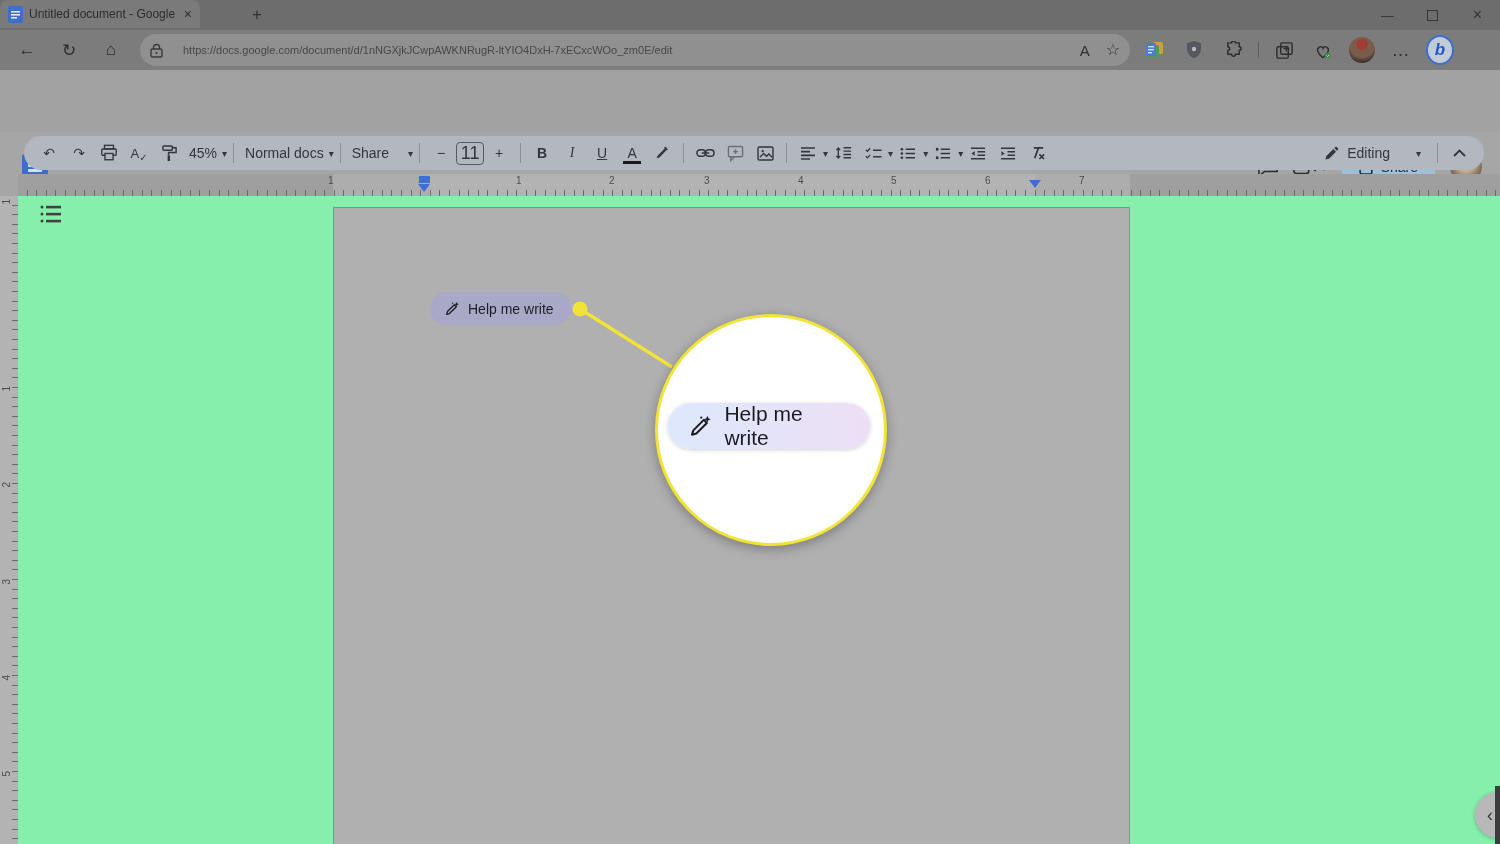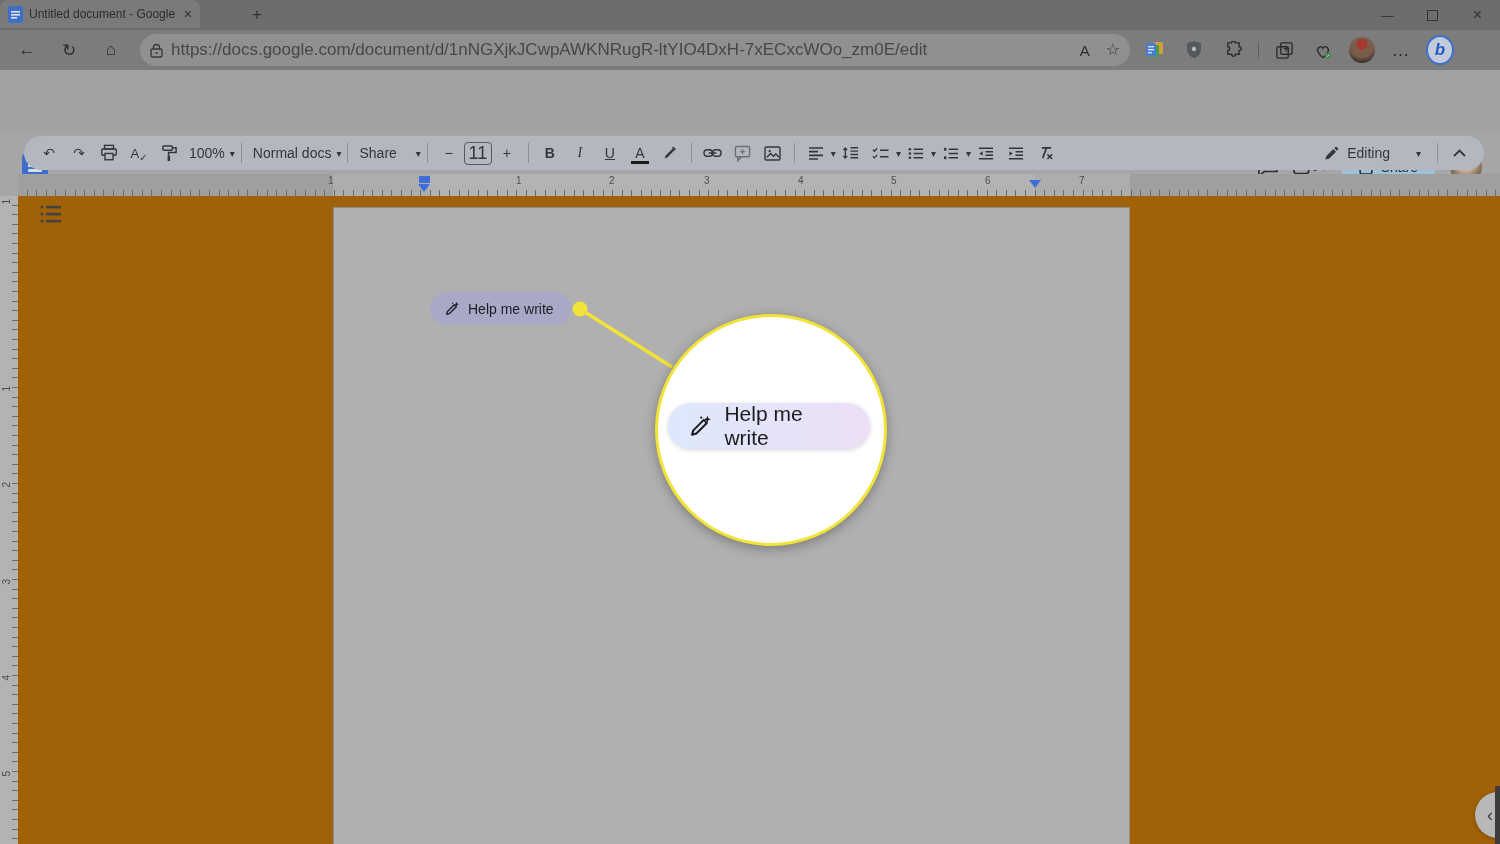--- a/index.html
+++ b/index.html
@@ -15,21 +15,21 @@
        display:flex;align-items:center;padding:0 8px;box-sizing:border-box;}
   .tab-title{font-size:12px;color:#2c2c2c;white-space:nowrap;overflow:hidden;flex:1;margin:0 6px;}
   .tb-glyph{color:#2f2f2f;font-size:14px;line-height:1;}
   #win-controls{right:0;top:0;height:30px;display:flex;}
   #win-controls .wc{width:45px;height:30px;display:flex;align-items:center;justify-content:center;color:#333;font-size:13px;}
   .restore-box{width:9px;height:9px;border:1.4px solid #333;}
 
   #addressbar{left:0;top:30px;width:1500px;height:40px;background:#7c7c7c;display:flex;align-items:center;}
   .nav-btn{width:30px;height:30px;display:flex;align-items:center;justify-content:center;color:#2b2b2b;font-size:17px;margin-left:12px;}
   #urlbox{margin-left:14px;width:990px;height:32px;background:#909090;border-radius:16px;display:flex;align-items:center;padding:0 10px;box-sizing:border-box;}
-  #urltext{font-size:17px;color:#474747;margin-left:8px;flex:1;white-space:nowrap;overflow:hidden;}
+  #urltext{font-size:11px;color:#474747;margin-left:20px;flex:1;white-space:nowrap;overflow:hidden;}
   .ext-icn{width:28px;height:28px;display:flex;align-items:center;justify-content:center;margin-left:11px;color:#2d2d2d;}
   .vsep{width:1px;height:16px;background:#5e5e5e;margin-left:11px;}
   .avatar{border-radius:50%;}
   #edge-avatar{width:26px;height:26px;background:radial-gradient(circle at 50% 28%,#a33b31 0 24%,#7a5c4a 25% 55%,#3a2f28 80%);}
   #bing-btn{width:30px;height:30px;border-radius:50%;background:#c3cbd9;border:2px solid #3b6fd0;box-sizing:border-box;
             display:flex;align-items:center;justify-content:center;color:#2458c8;font-weight:bold;font-style:italic;font-size:17px;}
 
   
   #docs-header{left:0;top:70px;width:1500px;height:62px;background:#a2a2a2;}
   #docs-logo{left:22px;top:84px;width:26px;height:34px;background:#3f6ec9;border-radius:3px;}
@@ -69,21 +69,21 @@
   .marker-sq{position:absolute;width:11px;height:7px;background:#3d6fd7;top:2px;}
   .marker-tri{position:absolute;width:0;height:0;border-left:6px solid transparent;border-right:6px solid transparent;border-top:8px solid #3d6fd7;top:10px;}
   .marker-tri2{position:absolute;width:0;height:0;border-left:6px solid transparent;border-right:6px solid transparent;border-top:8px solid #3d6fd7;top:6px;}
 
   #vruler{left:0;top:196px;width:18px;height:648px;background:#b3b3b3;}
   #vruler .ticks{position:absolute;top:0;right:0;width:6px;height:100%;
       background:repeating-linear-gradient(to bottom,transparent 0 8.6px,#6a6a6a 8.6px 9.6px);}
   .vnum{position:absolute;left:1px;font-size:10px;color:#4c4c4c;writing-mode:vertical-rl;transform:rotate(180deg);}
 
   
-  #canvas{left:18px;top:196px;width:1482px;height:648px;background:#a16207;}
+  #canvas{left:18px;top:196px;width:1482px;height:648px;background:#86efac;}
   #outline-btn{left:22px;top:8px;width:22px;height:20px;}
   #page{left:315px;top:11px;width:795px;height:700px;background:#b0b0b0;border:1px solid #8d8d8d;}
 
   #hmw-small{left:412px;top:96px;width:141px;height:33px;border-radius:17px;background:#a9a8c6;
              display:flex;align-items:center;gap:8px;padding:0 14px;box-sizing:border-box;color:#1e1e26;font-size:14px;}
   #callout-circle{left:637px;top:118px;width:226px;height:226px;border-radius:50%;background:#ffffff;
                   border:3px solid #f2e338;box-shadow:0 3px 12px rgba(0,0,0,.3);}
   #hmw-big{left:650px;top:207px;width:202px;height:46px;border-radius:23px;
            background:linear-gradient(90deg,#dde8fc,#eddff5);box-shadow:0 1px 4px rgba(0,0,0,.18);
            display:flex;align-items:center;gap:12px;padding:0 20px;box-sizing:border-box;color:#1c1c20;font-size:21px;}
@@ -236,21 +236,21 @@
         <span style="font-size:10px;margin-top:8px;">✓</span>
     </div>
     <div class="ti">
       <svg width="17" height="18" viewBox="0 0 18 19">
         <rect x="2" y="2" width="10" height="4.5" rx="1" fill="none" stroke="#33363c" stroke-width="1.5"></rect>
         <path d="M12 4 h4 v5 h-8 v3" fill="none" stroke="#33363c" stroke-width="1.5"></path>
         <rect x="7" y="12" width="2.6" height="6" fill="#33363c"></rect>
       </svg>
     </div>
     <div class="ti txt">
-        <span>100%</span>
+        <span>45%</span>
       </div>
     <span class="caret">▾</span>
     <div class="tsep"></div>
     <div class="ti txt">
         <span>Normal docs</span>
       </div>
     <span class="caret">▾</span>
     <div class="tsep"></div>
     <div class="ti txt">
         <span>Share</span>

